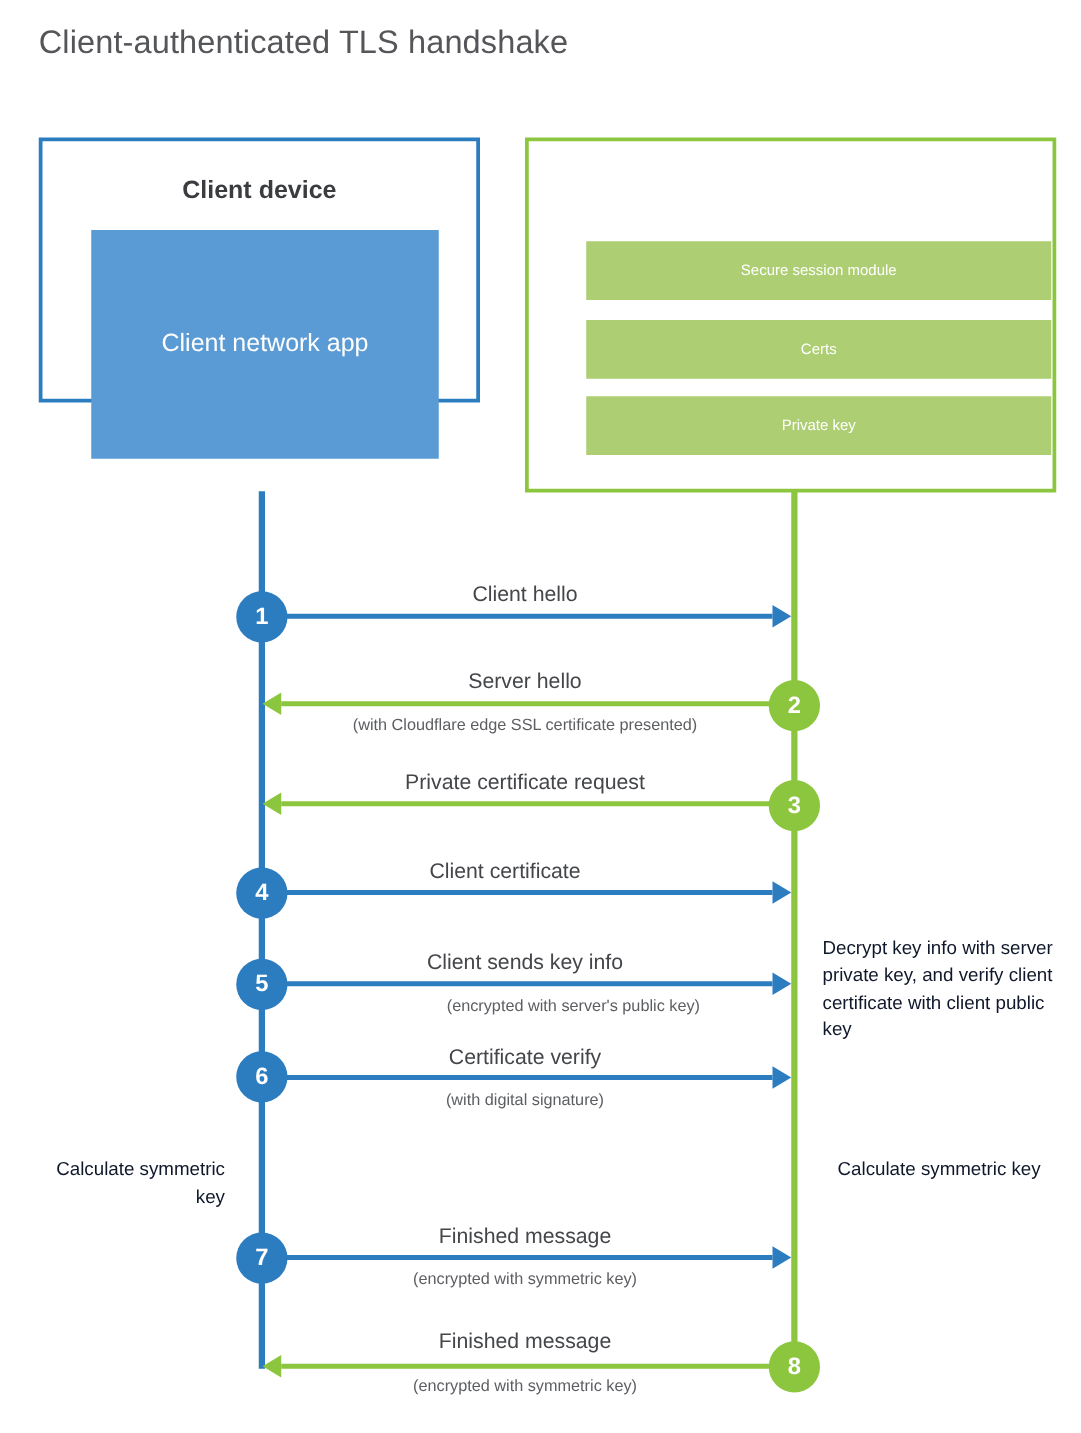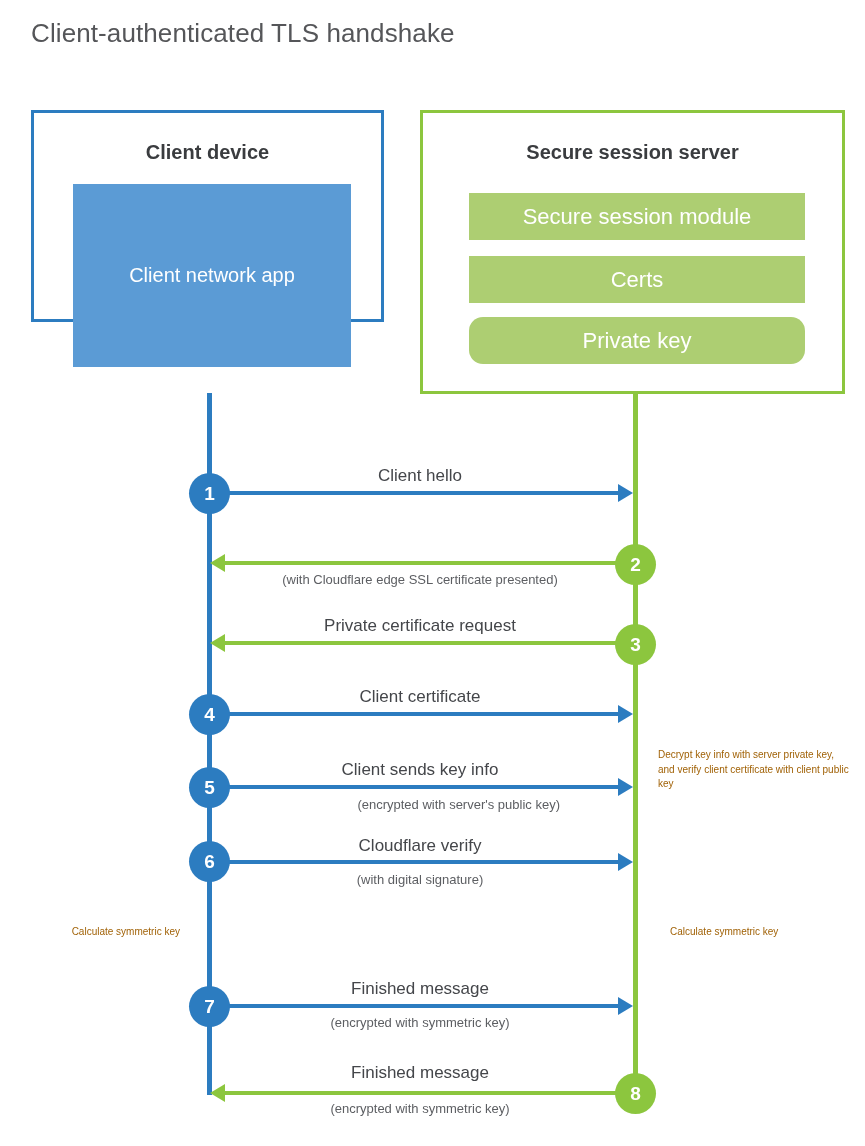--- a/index.html
+++ b/index.html
@@ -66,28 +66,28 @@
     color: #ffffff;
     line-height: 1.25;
   }
   #client-app-block {
     left: 39px; top: 71px; width: 278px; height: 183px;
     background: #5b9bd5;
     font-size: 20px;
   }
   .server-block {
     left: 46px;
-    width: 336px;
+    width: 372px;
     height: 47px;
     background: #adce72;
-    font-size: 22px;
+    font-size: 12px;
   }
   #server-block-0 { top: 80px; }
   #server-block-1 { top: 143px; }
-  #server-block-2 { top: 204px; border-radius: 14px; }
+  #server-block-2 { top: 204px; }
 
   
   .lifeline {
     position: absolute;
     width: 5px;
   }
   #client-lifeline {
     left: 207px; top: 393px; height: 702px;
     background: #2c7cc0;
   }
@@ -140,23 +140,23 @@
     position: absolute;
     text-align: center;
     font-size: 13px;
     color: #5c5e62;
     white-space: nowrap;
   }
 
   
   .side-note {
     position: absolute;
-    font-size: 10px;
+    font-size: 15px;
     line-height: 1.45;
-    color: #a16207;
+    color: #0f172a;
   }
   #note-client-calc {
     left: 40px; top: 925px; width: 140px;
     text-align: right;
   }
   #note-server-calc {
     left: 670px; top: 925px; width: 180px;
     text-align: left;
   }
   #note-decrypt {
@@ -170,56 +170,56 @@
 <div id="canvas">
 
   <div id="page-title">Client-authenticated TLS handshake</div>
 
   <div class="party-box" id="client-box">
     <div class="party-title">Client device</div>
     <div class="inner-block" id="client-app-block">Client network app</div>
   </div>
 
   <div class="party-box" id="server-box">
-    <div class="party-title">Secure session server</div>
     <div class="inner-block server-block" id="server-block-0">Secure session module</div>
     <div class="inner-block server-block" id="server-block-1">Certs</div>
     <div class="inner-block server-block" id="server-block-2">Private key</div>
   </div>
 
   <div class="lifeline" id="client-lifeline"></div>
   <div class="lifeline" id="server-lifeline"></div>
 
   <div class="step-label" style="left:280px; top:466px; width:280px;">Client hello</div>
   <div class="arrow-line arrow-blue" style="left:210px; top:491px; width:408px;"></div>
   <div class="arrow-head head-right" style="left:618px; top:484px;"></div>
   <div class="step-circle circle-blue" style="left:189px; top:473px;">1</div>
 
+  <div class="step-label" style="left:280px; top:535px; width:280px;">Server hello</div>
   <div class="arrow-line arrow-green" style="left:225px; top:561px; width:410px;"></div>
   <div class="arrow-head head-left" style="left:210px; top:554px;"></div>
   <div class="step-sublabel" style="left:280px; top:572px; width:280px;">(with Cloudflare edge SSL certificate presented)</div>
   <div class="step-circle circle-green" style="left:615px; top:544px;">2</div>
 
   <div class="step-label" style="left:280px; top:616px; width:280px;">Private certificate request</div>
   <div class="arrow-line arrow-green" style="left:225px; top:641px; width:410px;"></div>
   <div class="arrow-head head-left" style="left:210px; top:634px;"></div>
   <div class="step-circle circle-green" style="left:615px; top:624px;">3</div>
 
-  <div class="step-label" style="left:280px; top:687px; width:280px;">Client certificate</div>
+  <div class="step-label" style="left:264px; top:687px; width:280px;">Client certificate</div>
   <div class="arrow-line arrow-blue" style="left:210px; top:712px; width:408px;"></div>
   <div class="arrow-head head-right" style="left:618px; top:705px;"></div>
   <div class="step-circle circle-blue" style="left:189px; top:694px;">4</div>
 
   <div class="step-label" style="left:280px; top:760px; width:280px;">Client sends key info</div>
   <div class="arrow-line arrow-blue" style="left:210px; top:785px; width:408px;"></div>
   <div class="arrow-head head-right" style="left:618px; top:778px;"></div>
   <div class="step-sublabel" style="left:280px; top:797px; width:280px;text-align:right;">(encrypted with server's public key)</div>
   <div class="step-circle circle-blue" style="left:189px; top:767px;">5</div>
 
-  <div class="step-label" style="left:280px; top:836px; width:280px;">Cloudflare verify</div>
+  <div class="step-label" style="left:280px; top:836px; width:280px;">Certificate verify</div>
   <div class="arrow-line arrow-blue" style="left:210px; top:860px; width:408px;"></div>
   <div class="arrow-head head-right" style="left:618px; top:853px;"></div>
   <div class="step-sublabel" style="left:280px; top:872px; width:280px;">(with digital signature)</div>
   <div class="step-circle circle-blue" style="left:189px; top:841px;">6</div>
 
   <div class="step-label" style="left:280px; top:979px; width:280px;">Finished message</div>
   <div class="arrow-line arrow-blue" style="left:210px; top:1004px; width:408px;"></div>
   <div class="arrow-head head-right" style="left:618px; top:997px;"></div>
   <div class="step-sublabel" style="left:280px; top:1015px; width:280px;">(encrypted with symmetric key)</div>
   <div class="step-circle circle-blue" style="left:189px; top:986px;">7</div>

